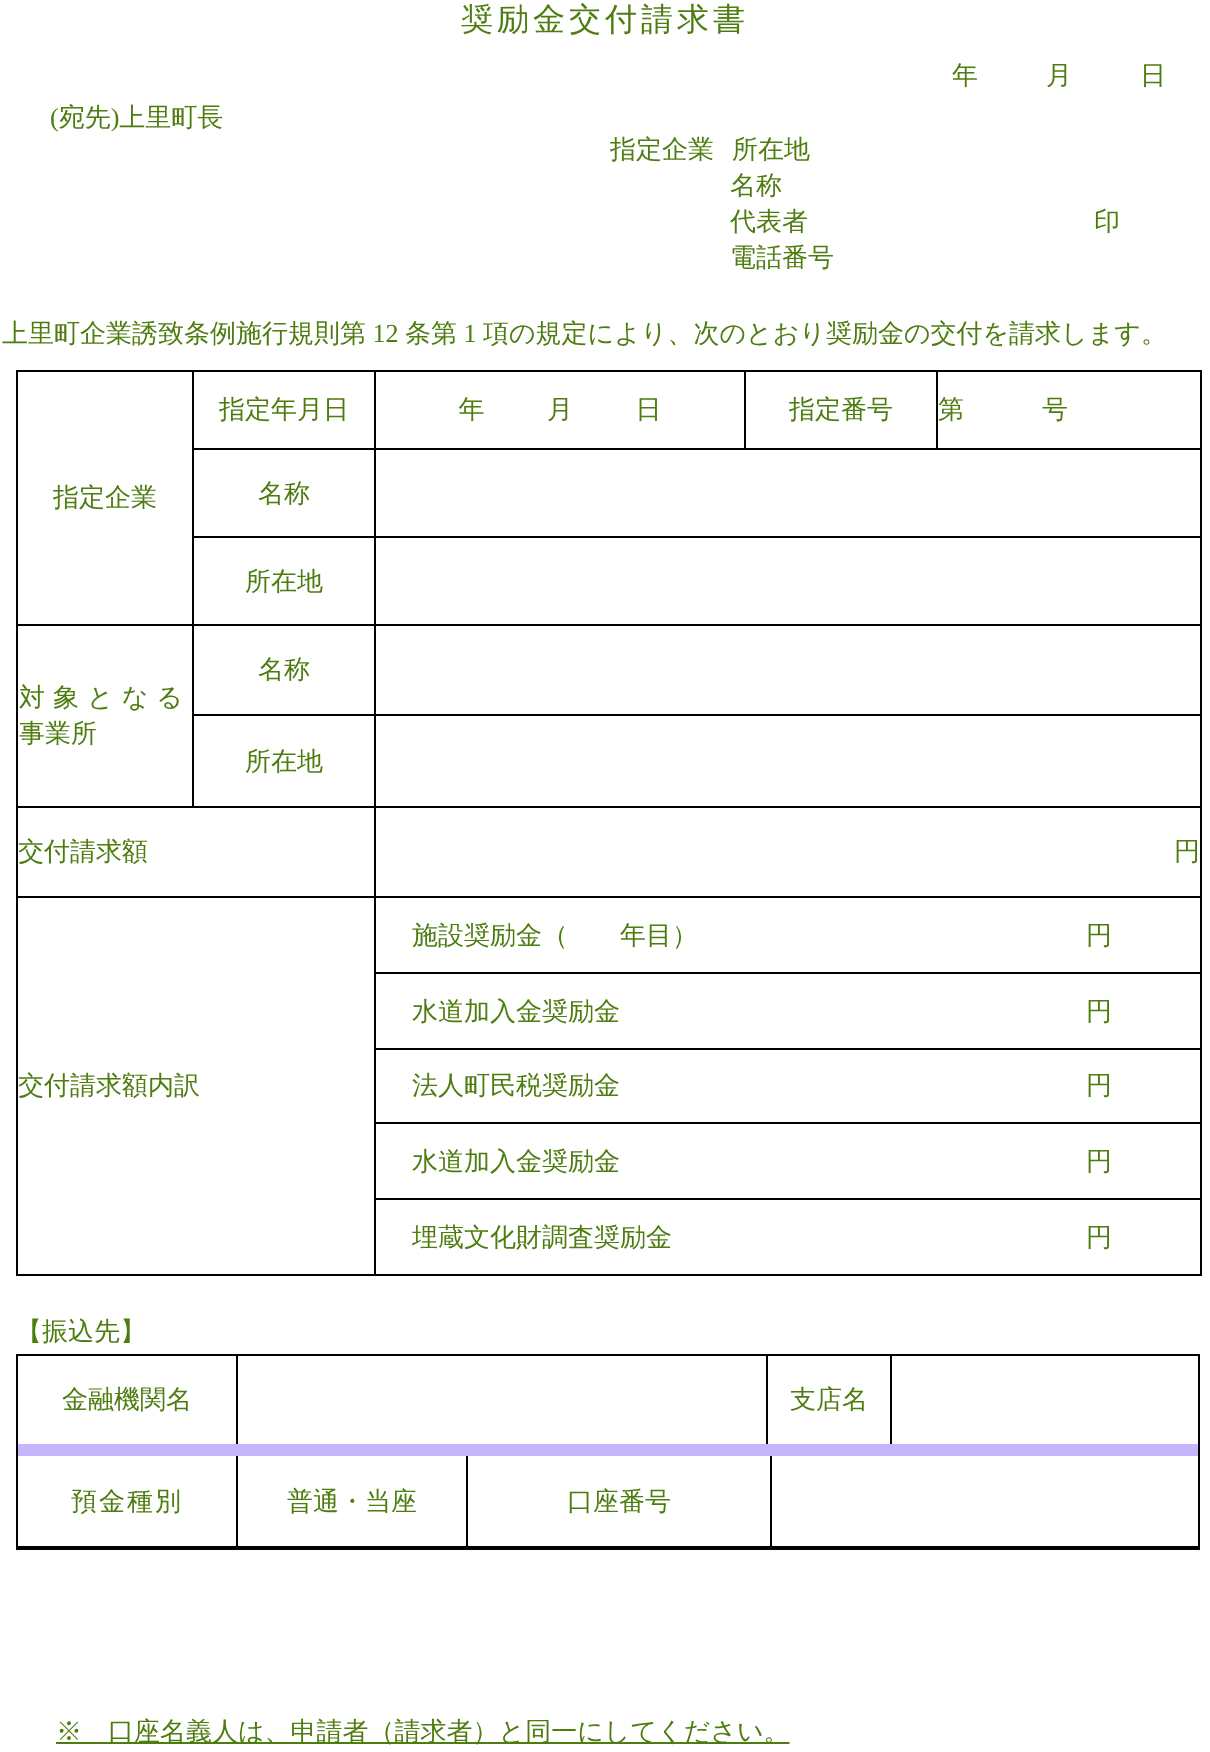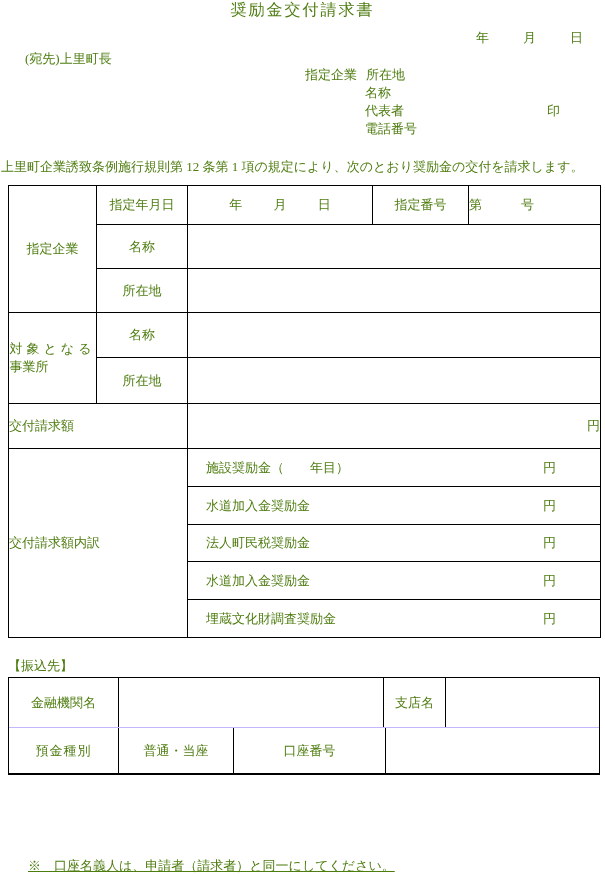--- a/index.html
+++ b/index.html
@@ -39,21 +39,21 @@
   .num-value { padding-left:16px; letter-spacing:0; }
   .money { display:flex; justify-content:space-between; align-items:center; padding-left:18px; padding-right:44px; }
   .money-only { text-align:right; padding-right:44px; }
 
   .transfer-heading { position:absolute; left:8px; top:657px; font-size:13px; }
   .t2 {
     position:absolute; left:8px; top:677px; width:592px;
     border:1px solid #000; font-size:13px;
   }
   .t2-row { display:flex; align-items:stretch; }
-  .t2-r1 { height:50px; border-bottom:1px solid #c4b5fd; }
+  .t2-r1 { height:50px; border-bottom:6px solid #c4b5fd; }
   .t2-r2 { height:46px; border-bottom:1px solid #000; }
   .t2-r3 { height:31px; border-bottom:1px dotted #666; }
   .t2-r4 { height:47px; }
   .t2-cell { display:flex; align-items:center; justify-content:center; border-right:1px solid #000; }
   .t2-cell.no-r { border-right:none; }
   .t2-label { width:110px; }
   .w265 { width:265px; } .w62 { width:62px; } .w115 { width:115px; } .w152 { width:152px; }
   .t2-fill { flex:1; }
   .ls1 { letter-spacing:1px; } .ls5 { letter-spacing:5px; }
   .note { position:absolute; left:28px; top:857px; font-size:13px;text-decoration:underline; }

